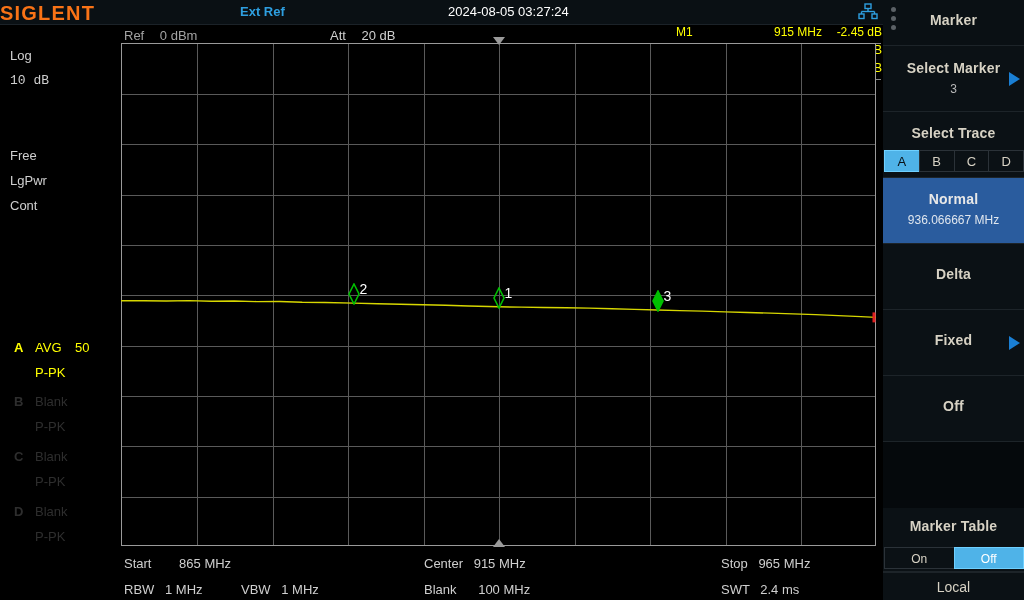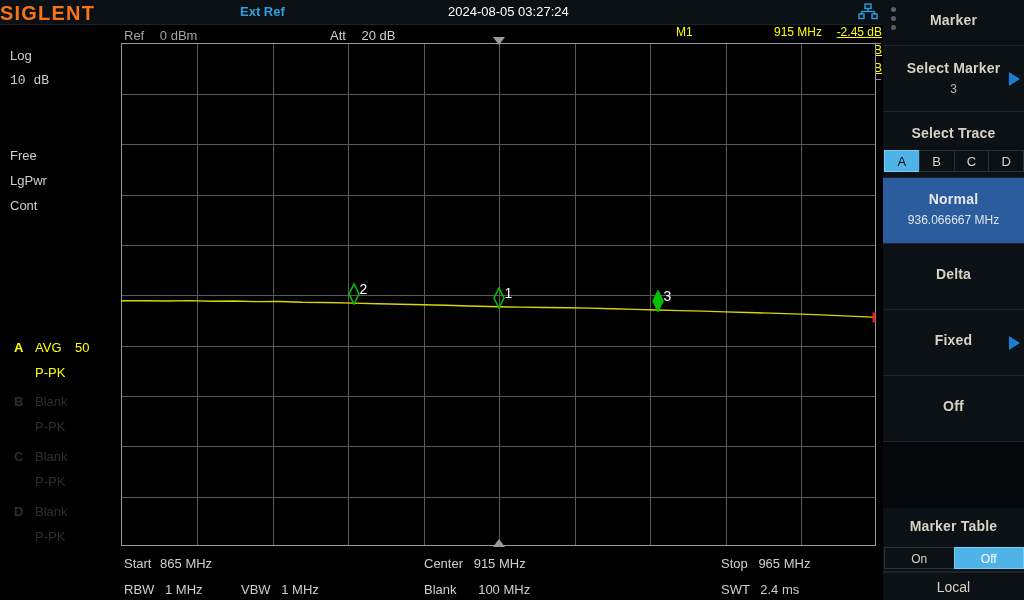--- a/index.html
+++ b/index.html
@@ -60,21 +60,21 @@
 
   
   .mk-readout {
     position:absolute; left:660px; top:25px; width:222px;
     font-size:12px; color:#ffff00;
   }
   .mk-row { position:relative; height:18px; }
   .mk-sel { position:absolute; left:2px; top:0; }
   .mk-id  { position:absolute; left:16px; top:0; width:34px; text-align:left;}
   .mk-freq{ position:absolute; left:42px; top:0; width:120px; text-align:right; }
-  .mk-amp { position:absolute; left:170px; top:0; width:52px; text-align:right;text-decoration:underline; }
+  .mk-amp { position:absolute; left:170px; top:0; width:52px; text-align:right; }
   .mk-box {
     position:absolute; left:660px; top:43px; width:221px; height:37px;
     border:1px solid #8a8a8a; border-right:none; box-sizing:border-box;
     pointer-events:none;
   }
   .mk-box-v { position:absolute; left:747px; top:43px; width:1px; height:37px; background:#8a8a8a; }
 
   
   .grid {
     position:absolute; left:121px; top:43px; width:755px; height:503px;
@@ -302,21 +302,21 @@
       <span class="mk-label" style="left: 504.5px; top: 284.824px;">1</span>
       <div class="marker" style="left: 650.553px; top: 290.043px;"><svg width="14" height="22" viewBox="0 0 14 22">
           <polygon points="7,1 12,11 7,21 2,11" fill="#00c000" stroke="#00c000" stroke-width="1.6"></polygon>
         </svg></div>
       <span class="mk-label" style="left: 663.553px; top: 288.043px;">3</span>
     </div>
 
   <div class="botbar">
     <div class="bb" style="left:3px; top:4px;">
       <span>Start</span>
-      <span style="margin-left:5px;">865 MHz</span>
+      <span style="margin-left:24px;">865 MHz</span>
     </div>
     <div class="bb" style="left:303px; top:4px;">
       <span>Center</span>
       <span style="margin-left:7px;">915 MHz</span>
     </div>
     <div class="bb" style="left:600px; top:4px;">
       <span>Stop</span>
       <span style="margin-left:7px;">965 MHz</span>
     </div>
     <div class="bb" style="left:3px; top:30px;">

